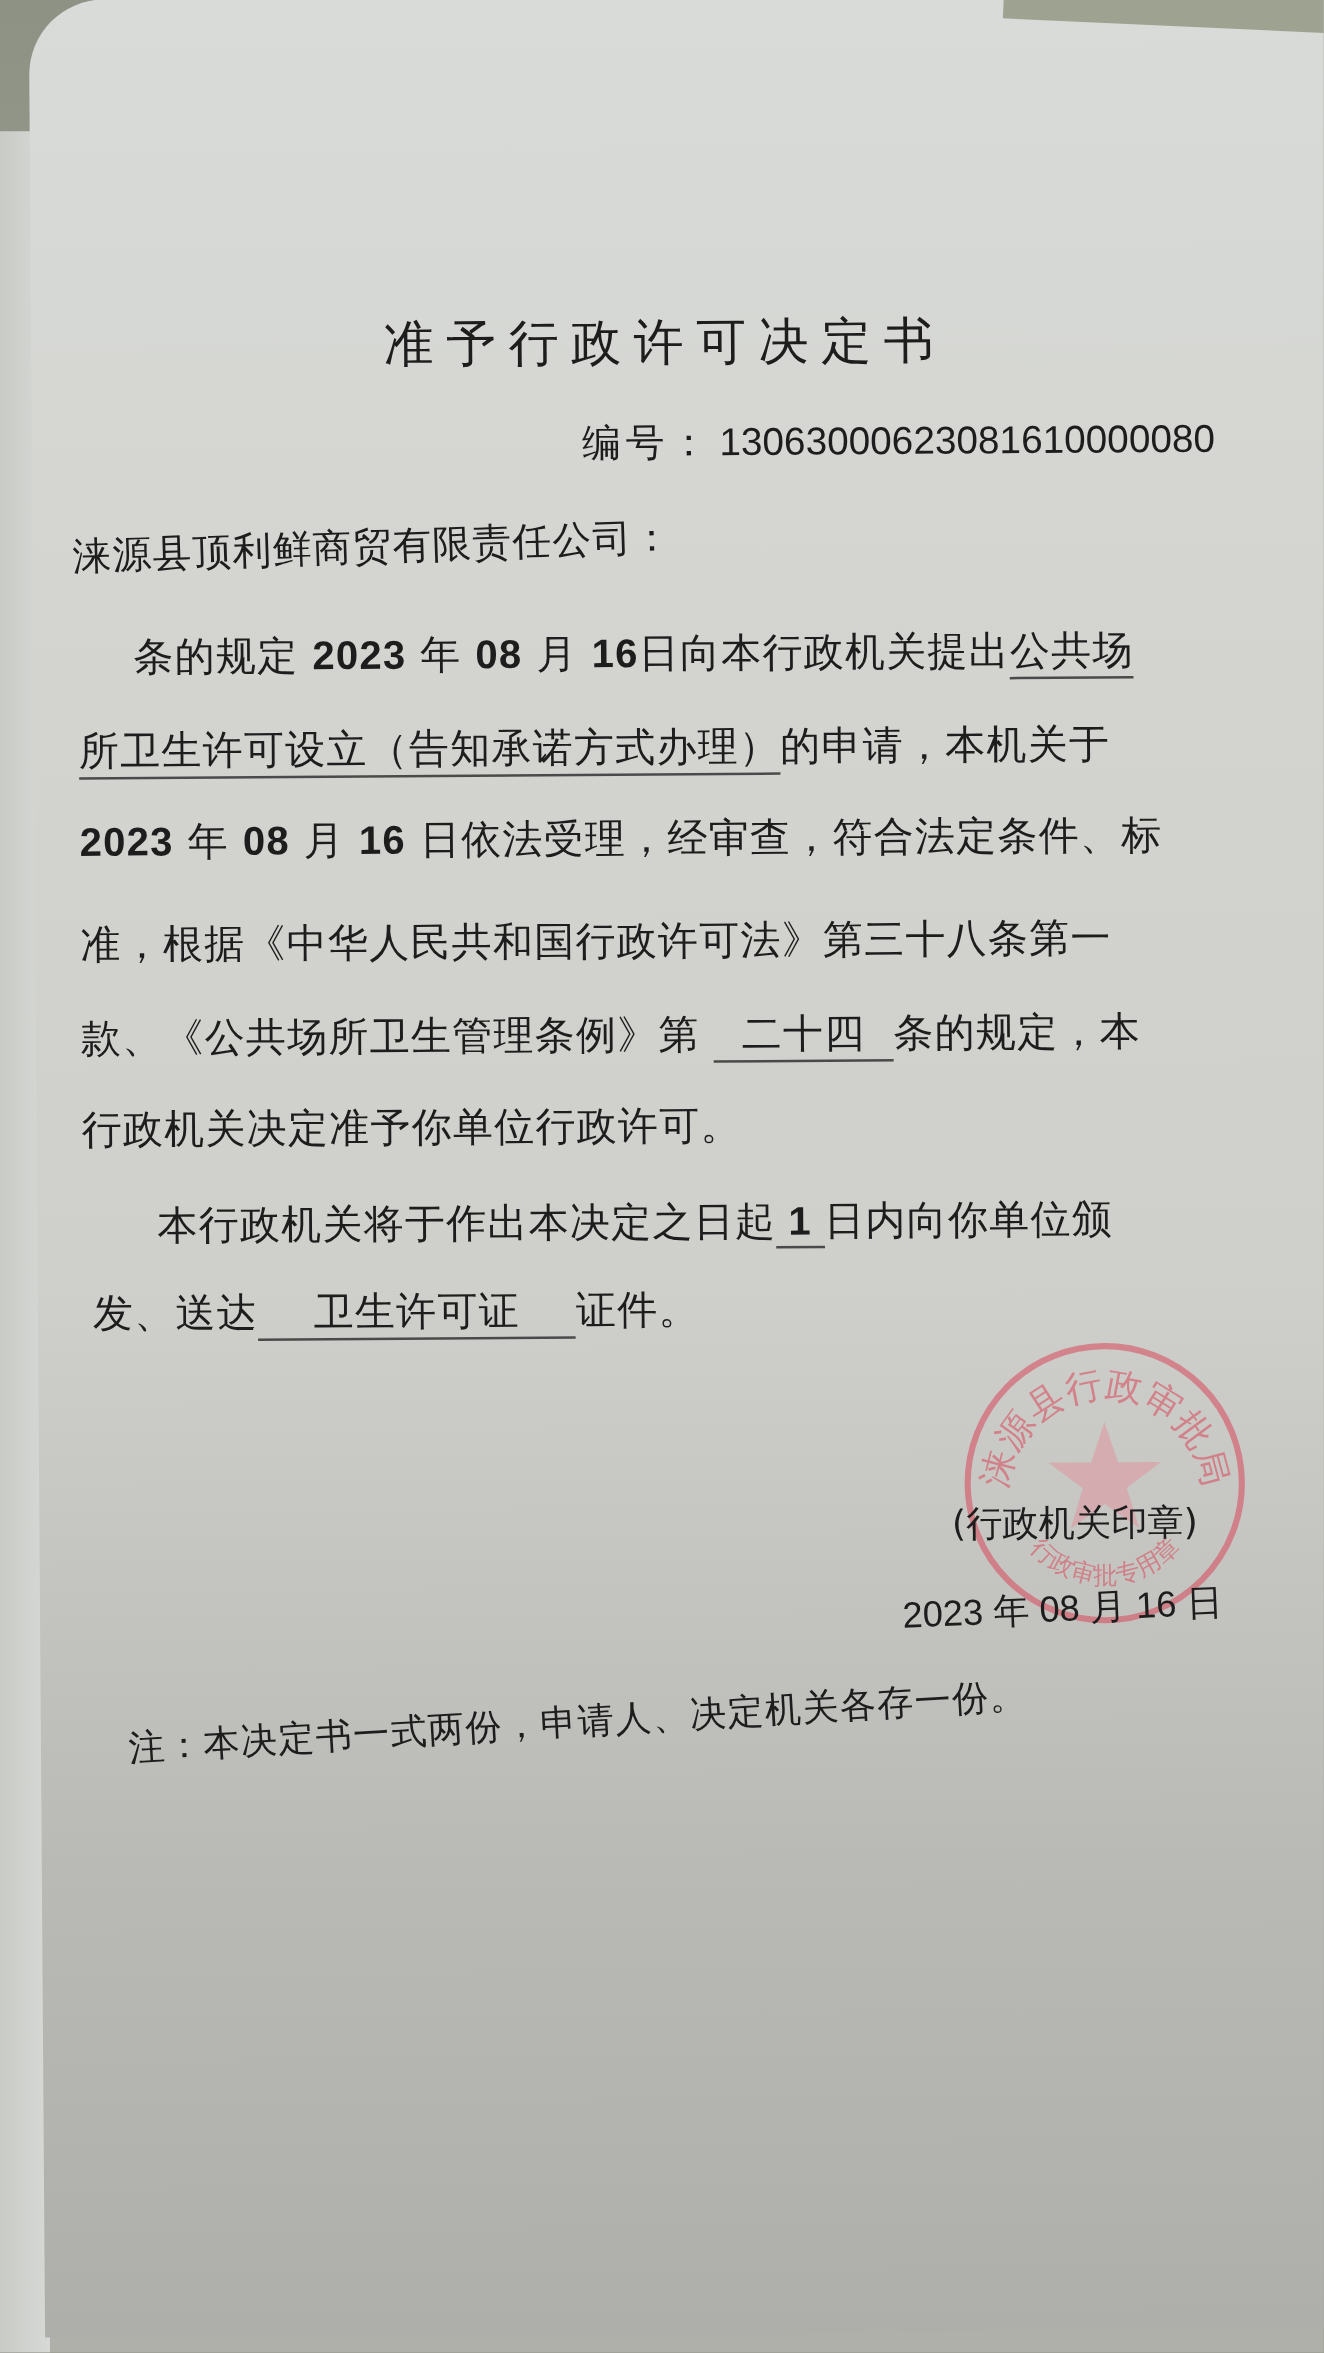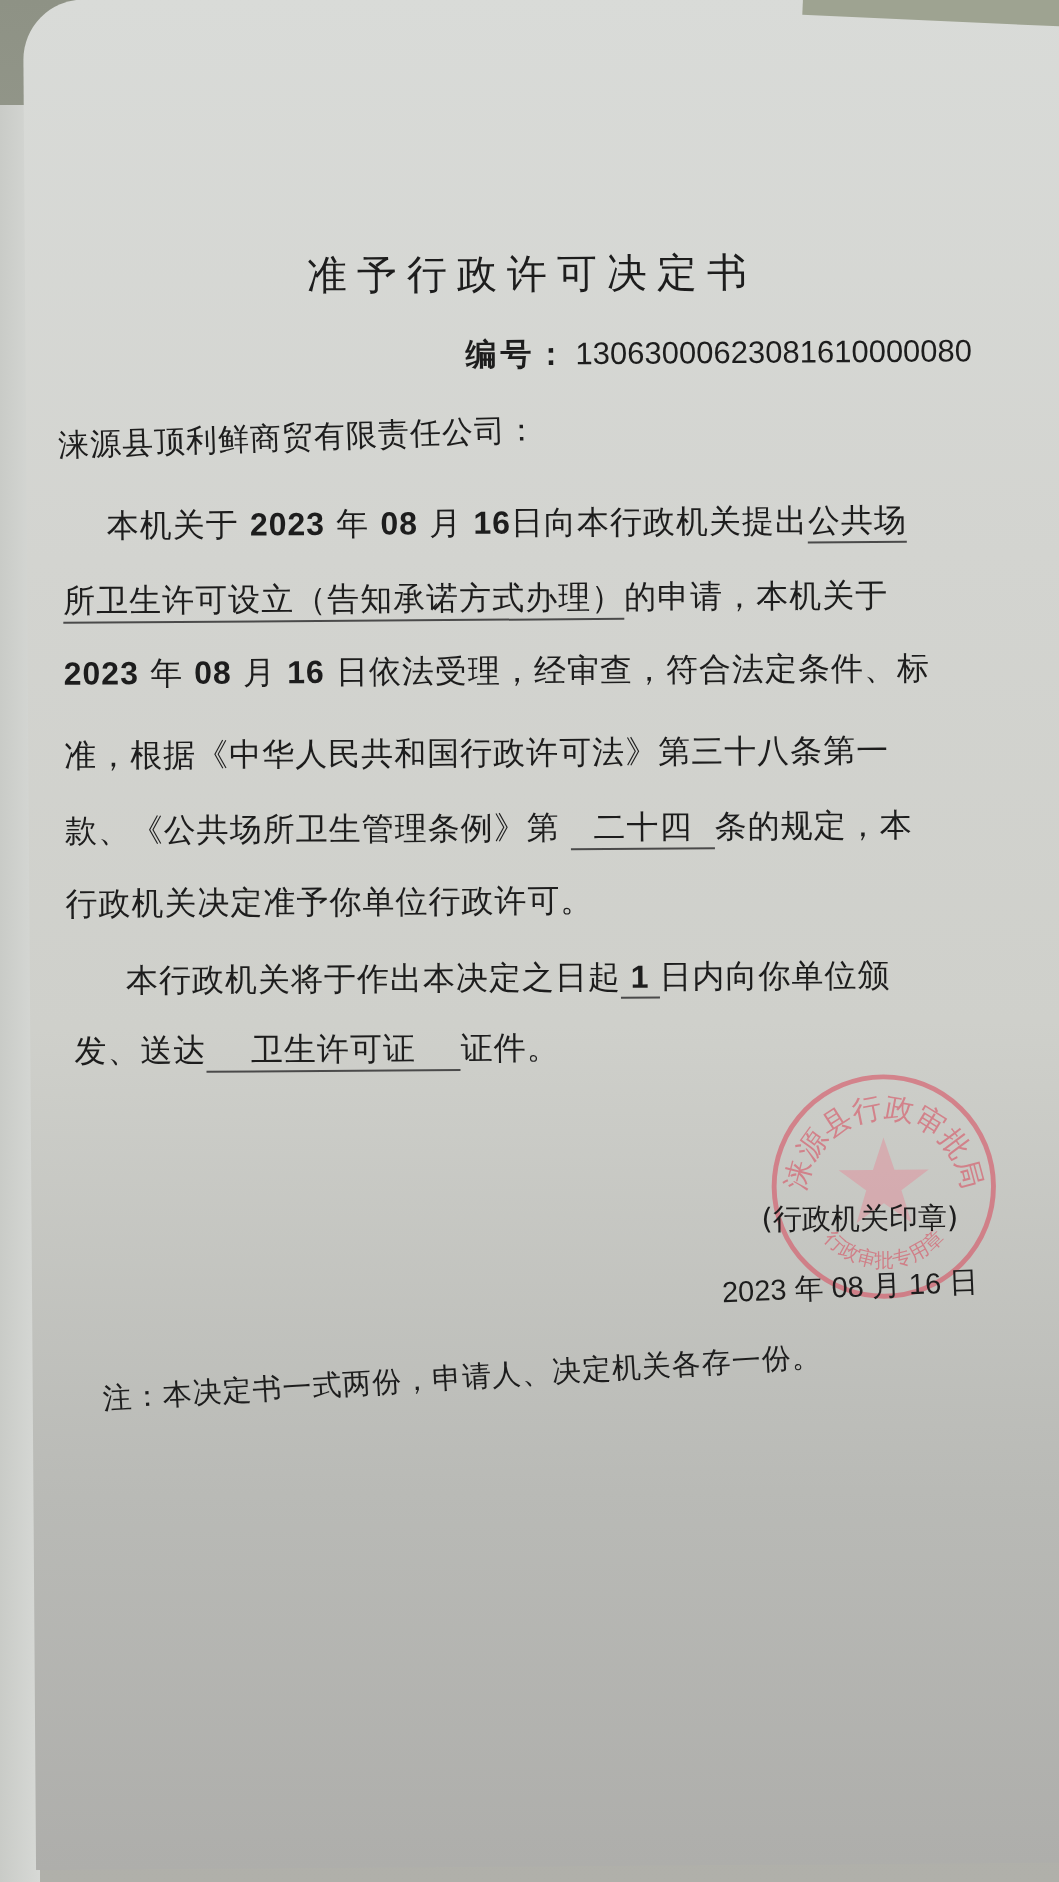--- a/index.html
+++ b/index.html
@@ -23,21 +23,21 @@
       transform: rotate(-0.4deg);
       transform-origin: top left;
     }
     .paper-top-shade {
       position: absolute; left: 780px; top: -12px; width: 300px; height: 40px;
       background: #9ea391;
       transform: rotate(3deg);
     }
     .text { position: absolute; color: #1d1d1d; white-space: nowrap; }
     .title { left: 282px; top: 250px; font-size: 40px; letter-spacing: 10px; font-family: "DejaVu Serif", serif; }
-    .number-label { left: 440px; top: 337px; font-size: 31px; letter-spacing: 4px; font-weight: bold; }
+    .number-label { left: 440px; top: 337px; font-size: 31px; letter-spacing: 4px; }
     .number-value { left: 550px; top: 340px; font-size: 31px; letter-spacing: 0px; font-family: "Liberation Sans", sans-serif; }
     .recipient { left: 32px; top: 425px; font-size: 31px; letter-spacing: 1px; transform: rotate(-1.5deg); transform-origin: left center; }
     .line { font-size: 32px; letter-spacing: 1px; }
     .num { font-family: "Liberation Sans", sans-serif; font-weight: bold; }
     .ul { border-bottom: 2px solid #4a4a4a; padding-bottom: 2px; }
     .l1 { left: 80px; top: 505px; }
     .l2 { left: 36px; top: 580px; }
     .l3 { left: 36px; top: 653px; }
     .l4 { left: 36px; top: 735px; }
     .l5 { left: 36px; top: 810px; }
@@ -62,21 +62,21 @@
   <div class="paper-top-shade"></div>
 
   <div class="text title">准予行政许可决定书</div>
 
   <div class="text number-label">编号：</div>
   <div class="text number-value">13063000623081610000080</div>
 
   <div class="text recipient">涞源县顶利鲜商贸有限责任公司：</div>
 
   <div class="text line l1">
-    <span>本机关于</span>
+    <span>条的规定</span>
     <span class="num">2023</span>
     <span>年</span>
     <span class="num">08</span>
     <span>月</span>
     <span class="num">16</span><span>日向本行政机关提出</span><span class="ul">公共场</span>
   </div>
 
   <div class="text line l2">
     <span class="ul">所卫生许可设立（告知承诺方式办理）</span><span>的申请，本机关于</span>
   </div>

